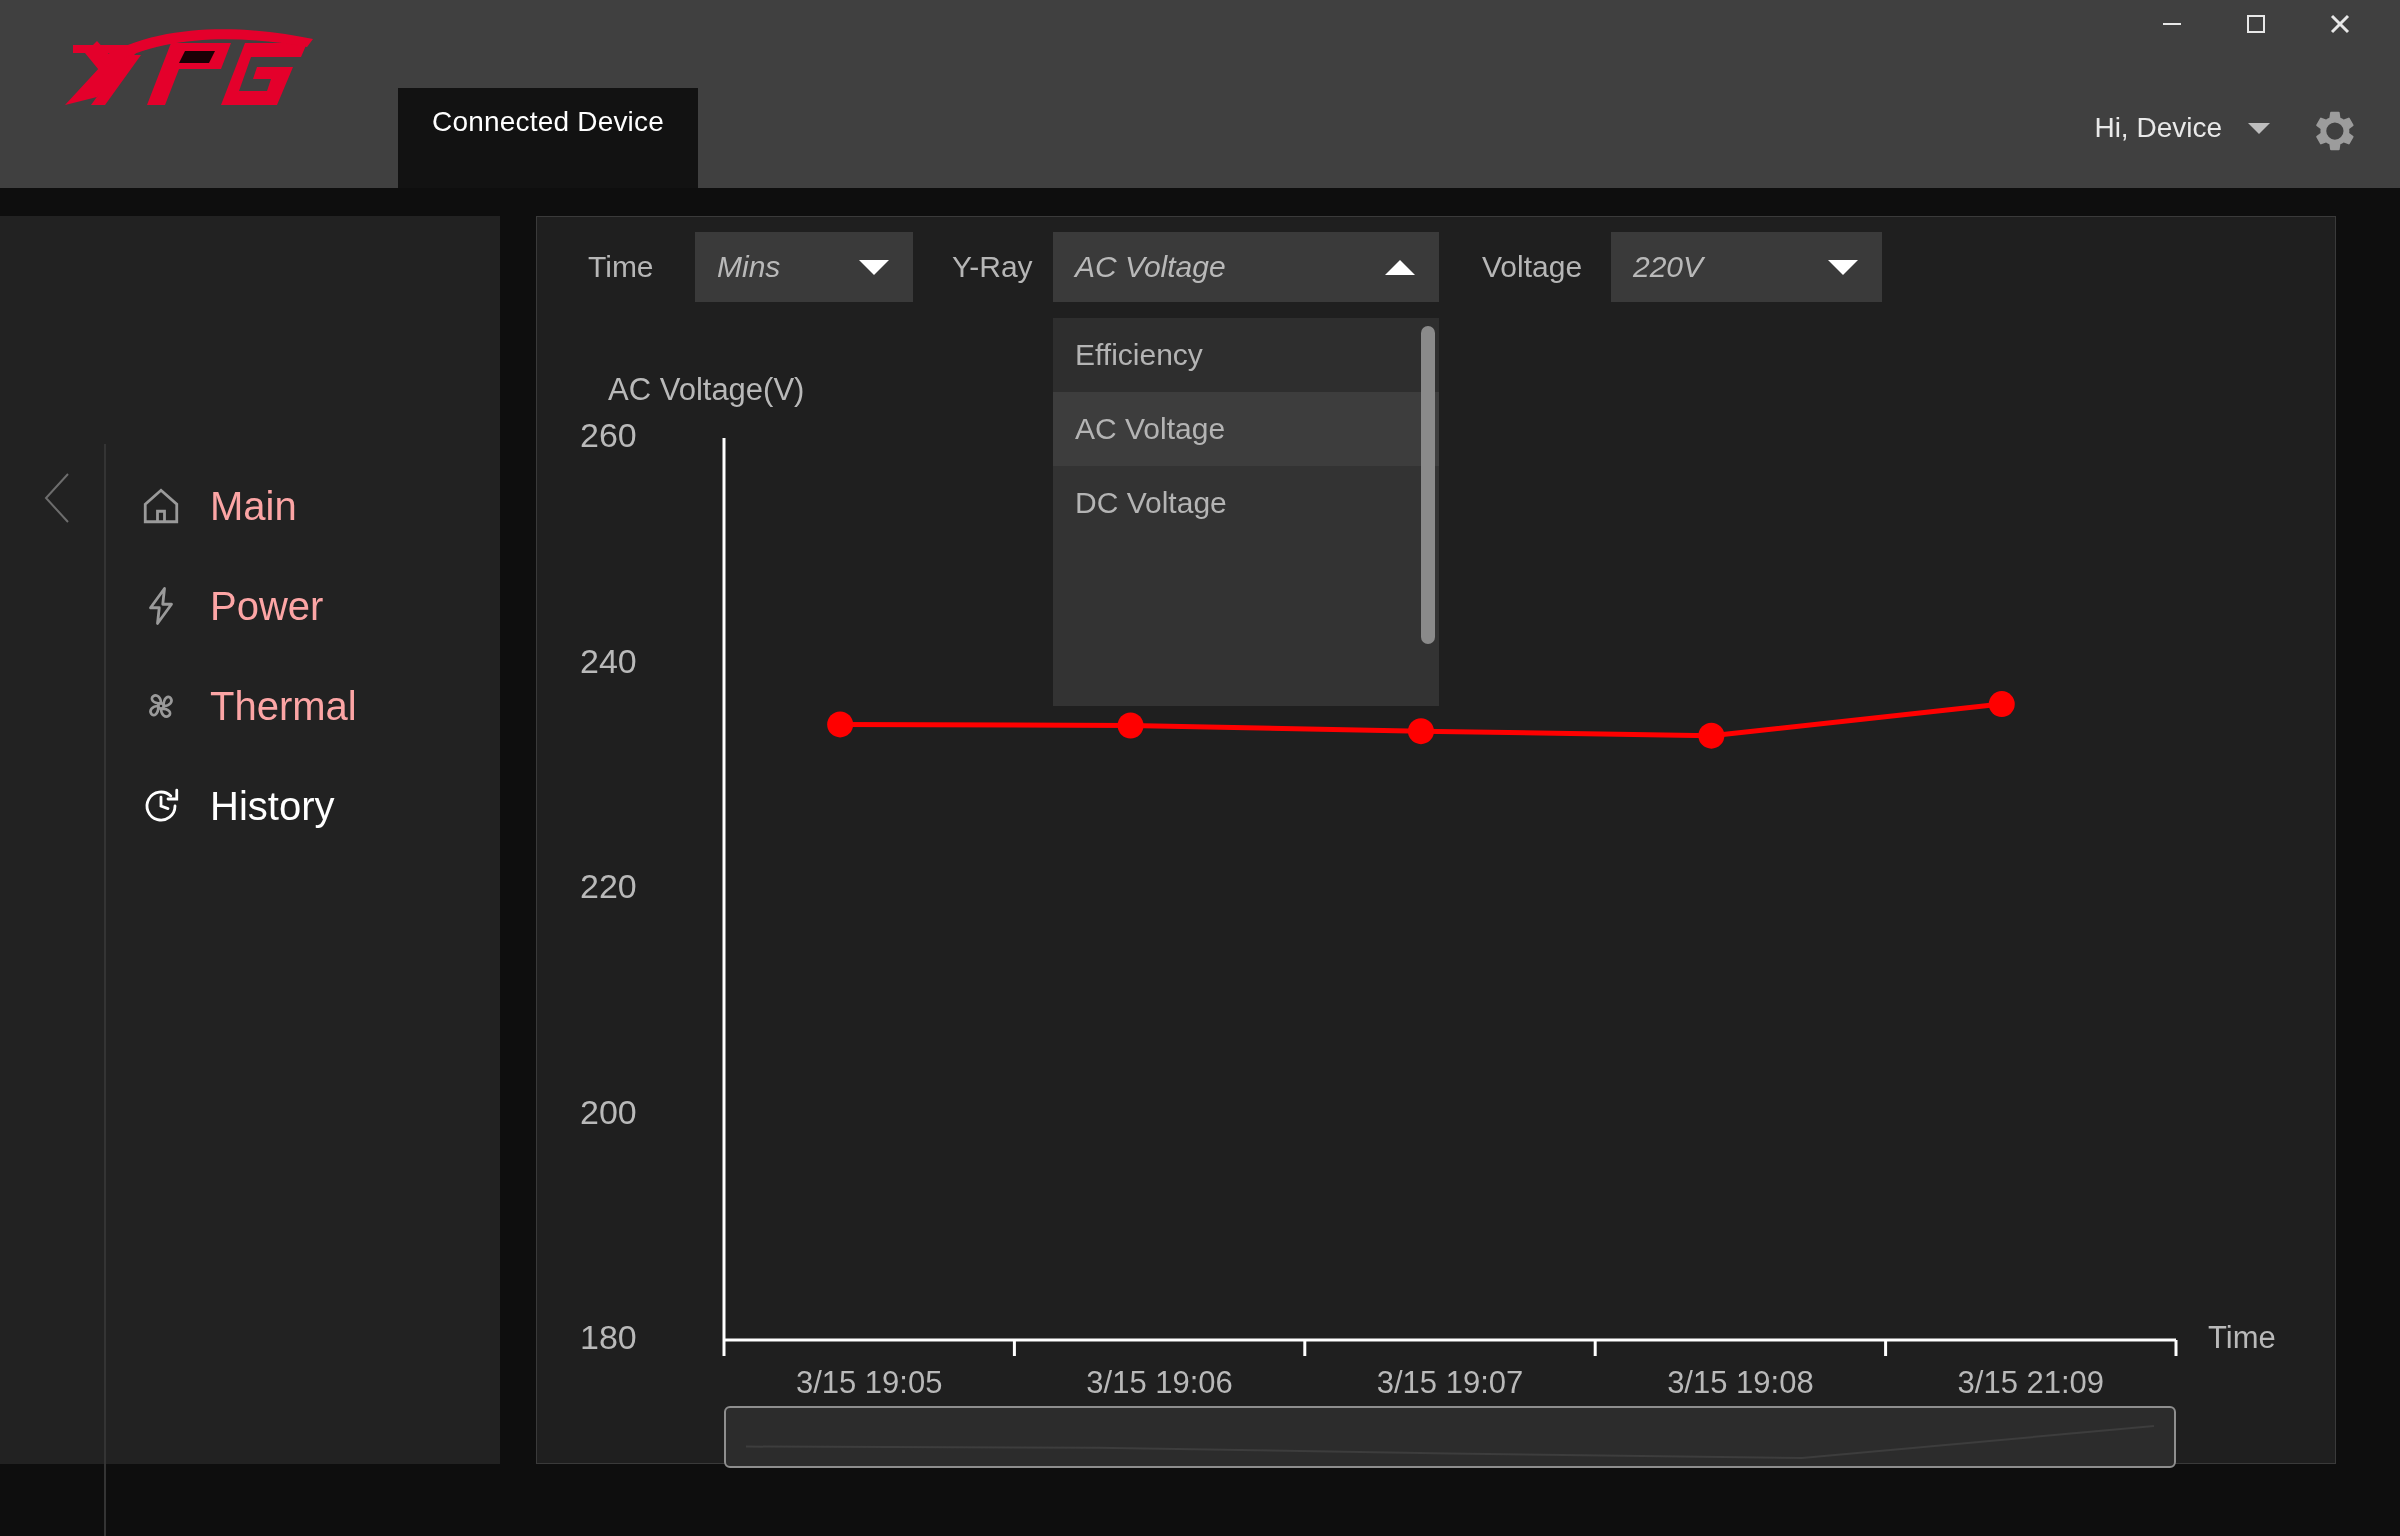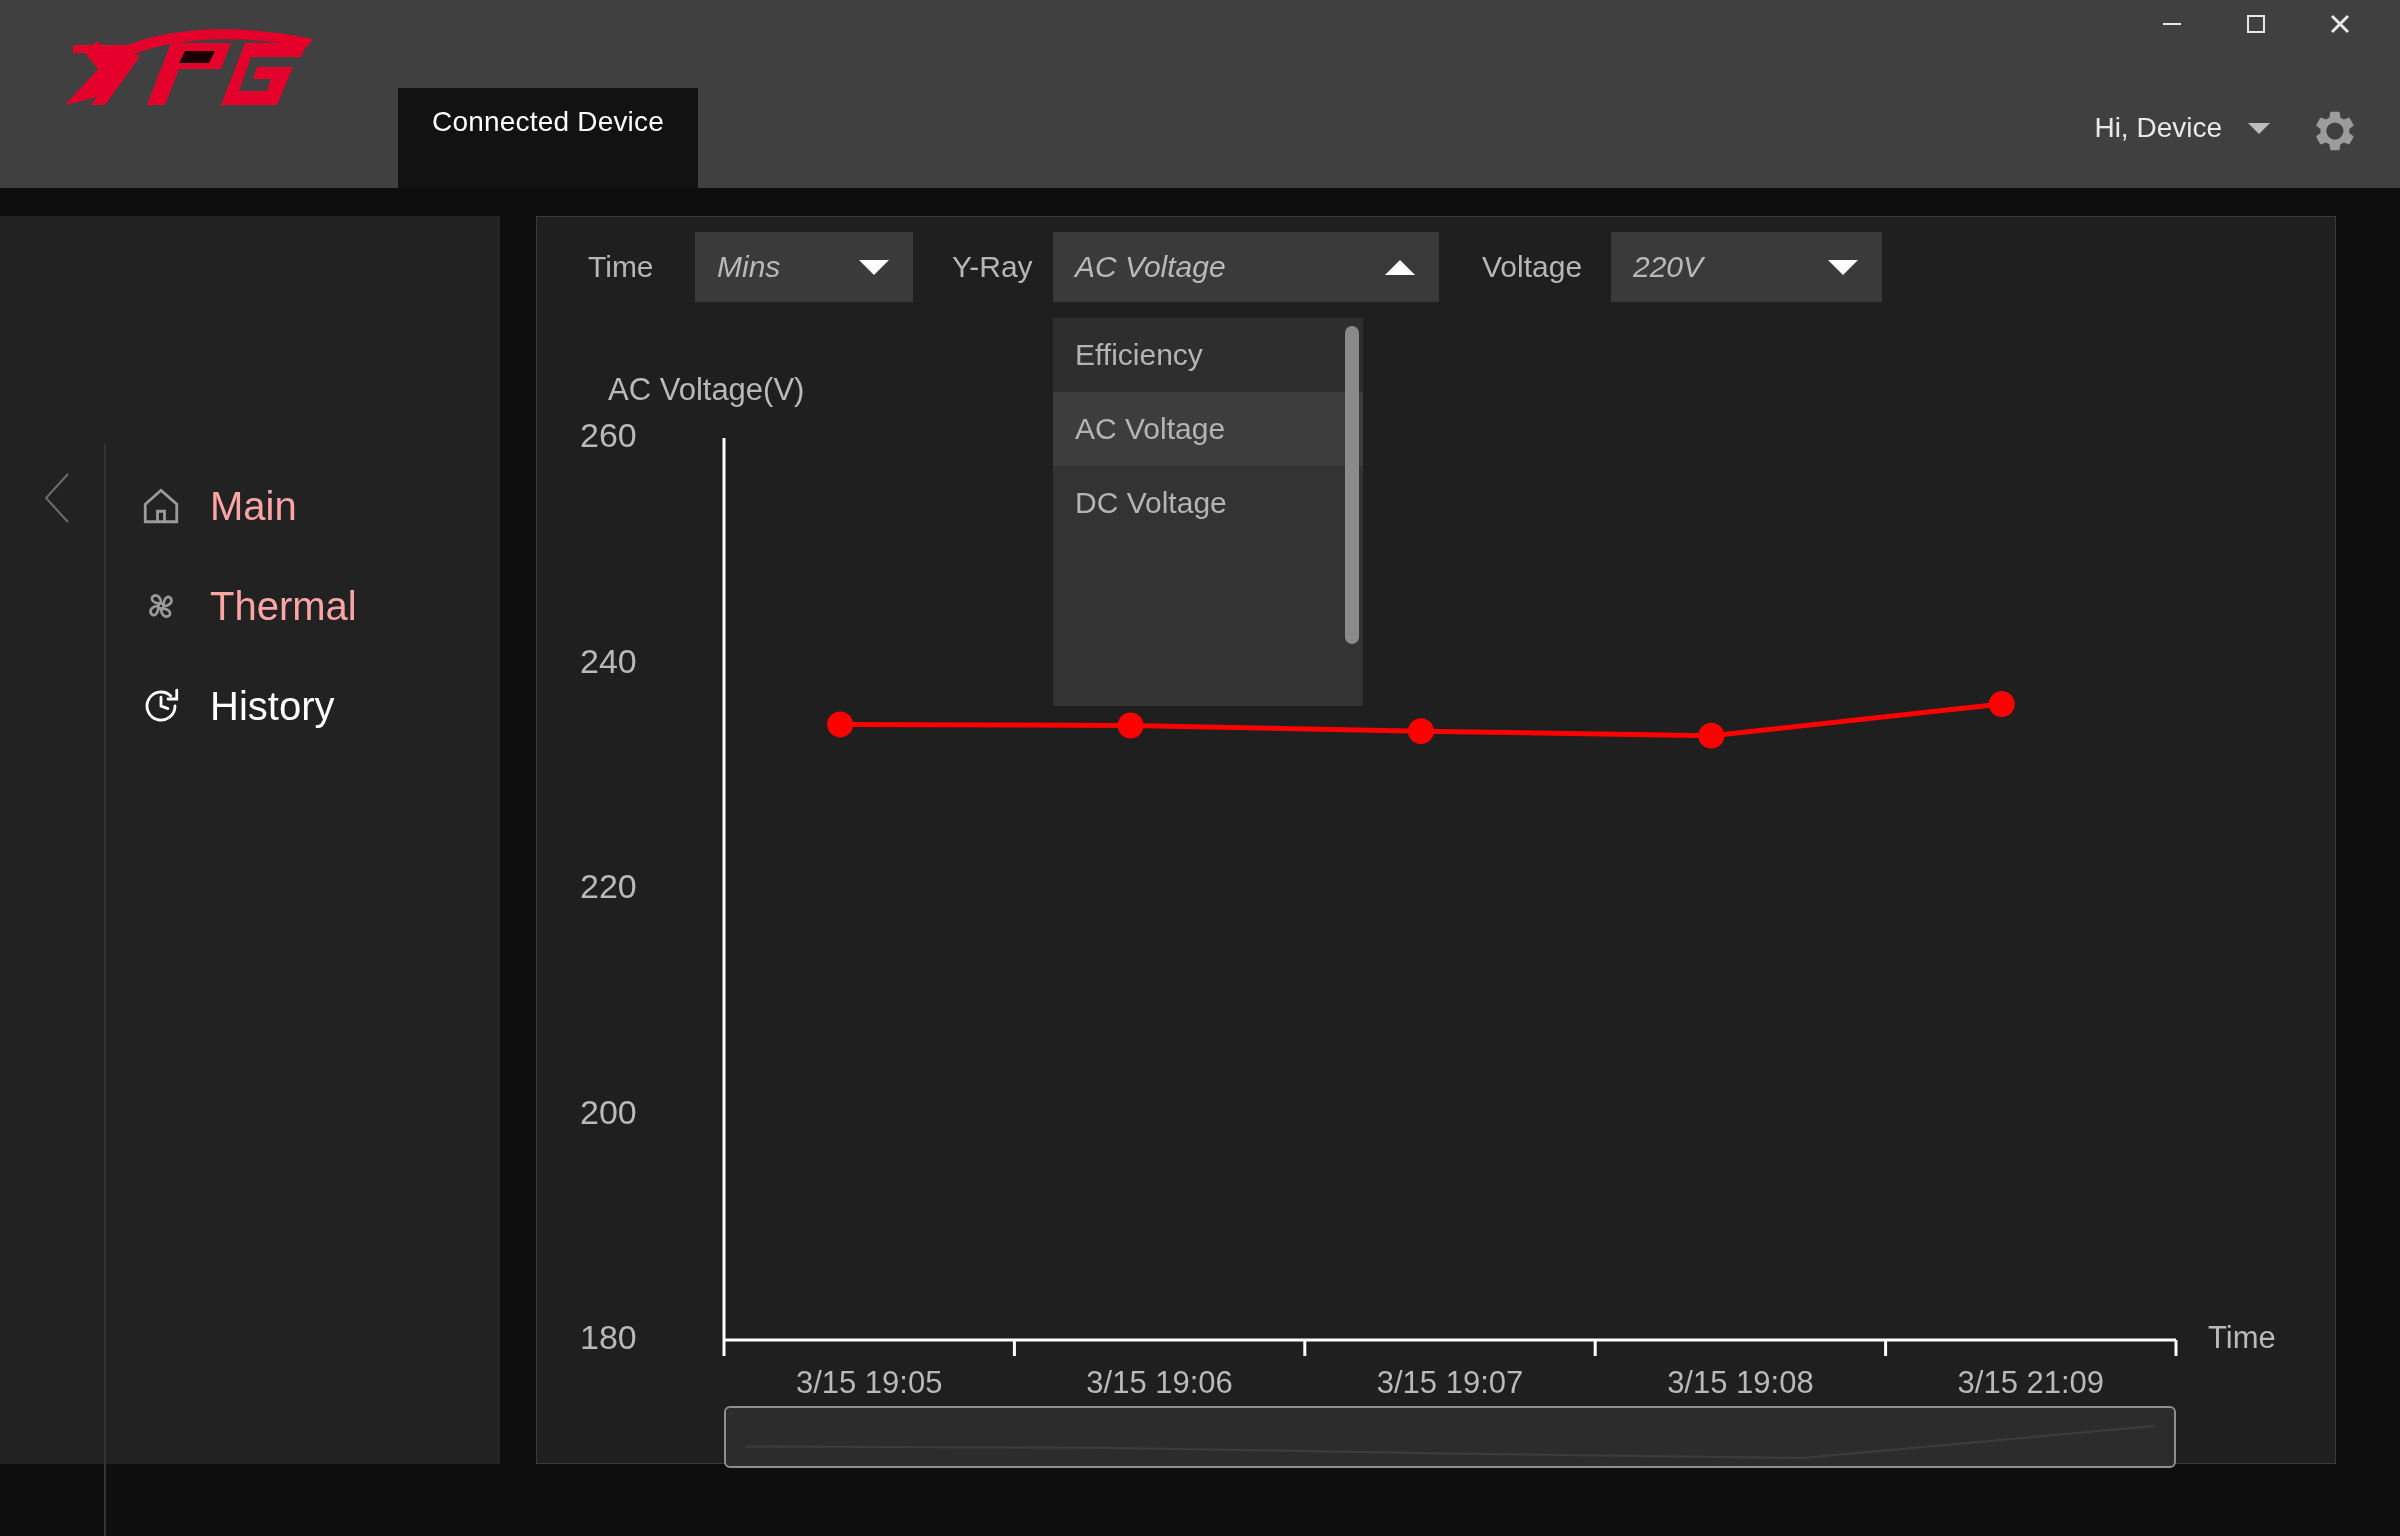--- a/index.html
+++ b/index.html
@@ -72,21 +72,21 @@
     position: absolute; height: 70px; background: #3a3a3a;
     display: flex; align-items: center; cursor: pointer; font-style: italic;
   }
   .select .val { color: #b9b9b9; font-size: 30px; margin-left: 22px; }
   .caret { position: absolute; right: 24px; width: 0; height: 0;
            border-left: 15px solid transparent; border-right: 15px solid transparent; }
   .caret.down { border-top: 15px solid #ffffff; }
   .caret.up { border-bottom: 15px solid #ffffff; }
 
   .dropdown {
-    position: absolute; left: 1053px; top: 318px; width: 310px; height: 388px;
+    position: absolute; left: 1053px; top: 318px; width: 386px; height: 388px;
     background: #333333; z-index: 30; overflow: hidden; text-align: right;
   }
   .dd-item { height: 74px; display: flex; align-items: center; padding-left: 22px;
              color: #b4b4b4; font-size: 30px; cursor: pointer; }
   .dd-item.sel { background: #3d3d3d; }
   .dd-item.hov { background: #2e2e2e; }
   .dd-scroll-track { position: absolute; right: 4px; top: 6px; width: 14px; height: 376px; background: transparent; }
   .dd-scroll-thumb { position: absolute; right: 4px; top: 8px; width: 14px; height: 318px;
                      background: #8a8a8a; border-radius: 7px; cursor: pointer; }
   .y-title { position: absolute; left: 608px; top: 372px; color: #b9b9b9; font-size: 31px; }
@@ -170,20 +170,28 @@
         <div class="nav-item">
           <span class="ic">
             <svg width="42" height="42" viewBox="0 0 24 24" fill="none" stroke="#9a9a9a" stroke-width="1.6">
               <path d="M3 11 L12 3 L21 11 V21 H3 Z"></path>
                 <path d="M10 21 V15 H14 V21"></path>
             </svg>
           </span>
           <span class="lbl">Main</span>
         </div>
 
+        <div class="nav-item">
+          <span class="ic">
+            <svg width="42" height="42" viewBox="0 0 24 24" fill="none" stroke="#9a9a9a" stroke-width="1.6" stroke-linejoin="round">
+              <path d="M14 2 L6 13 H11 L10 22 L18 11 H13 Z"></path>
+            </svg>
+          </span>
+          <span class="lbl">Power</span>
+        </div>
 
         <div class="nav-item">
           <span class="ic">
             <svg width="42" height="42" viewBox="0 0 24 24" fill="none" stroke="#9a9a9a" stroke-width="1.5">
               <circle cx="12" cy="12" r="1.6"></circle>
               <path d="M12 10.5C12 7 9.5 5 7.5 6.5 5.8 7.8 7.2 10.6 12 10.5Z"></path>
               <path d="M13.5 12C17 12 19 9.5 17.5 7.5 16.2 5.8 13.4 7.2 13.5 12Z"></path>
               <path d="M12 13.5C12 17 14.5 19 16.5 17.5 18.2 16.2 16.8 13.4 12 13.5Z"></path>
               <path d="M10.5 12C7 12 5 14.5 6.5 16.5 7.8 18.2 10.6 16.8 10.5 12Z"></path>
             </svg>

